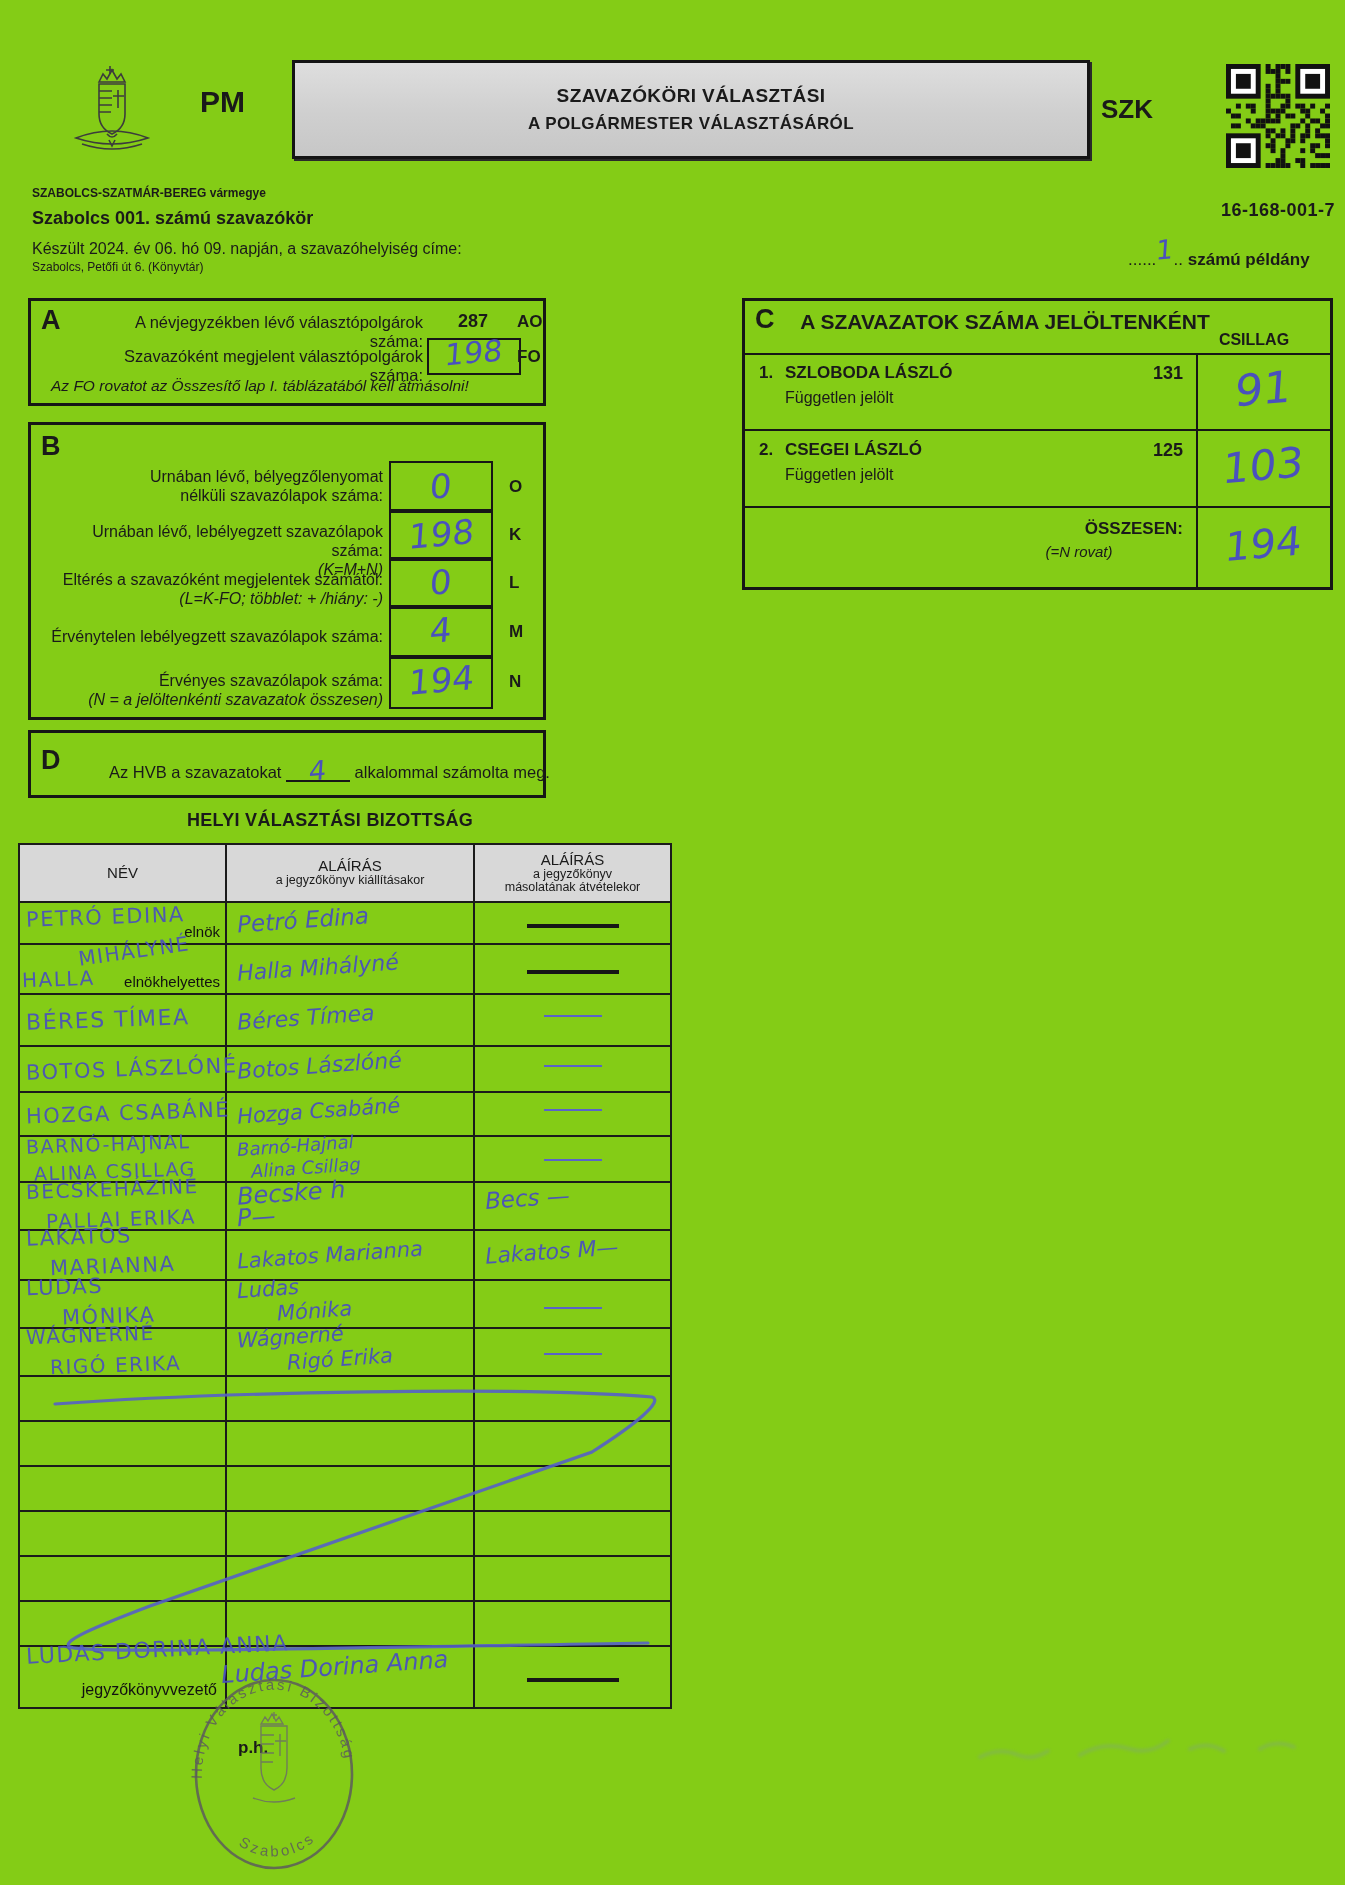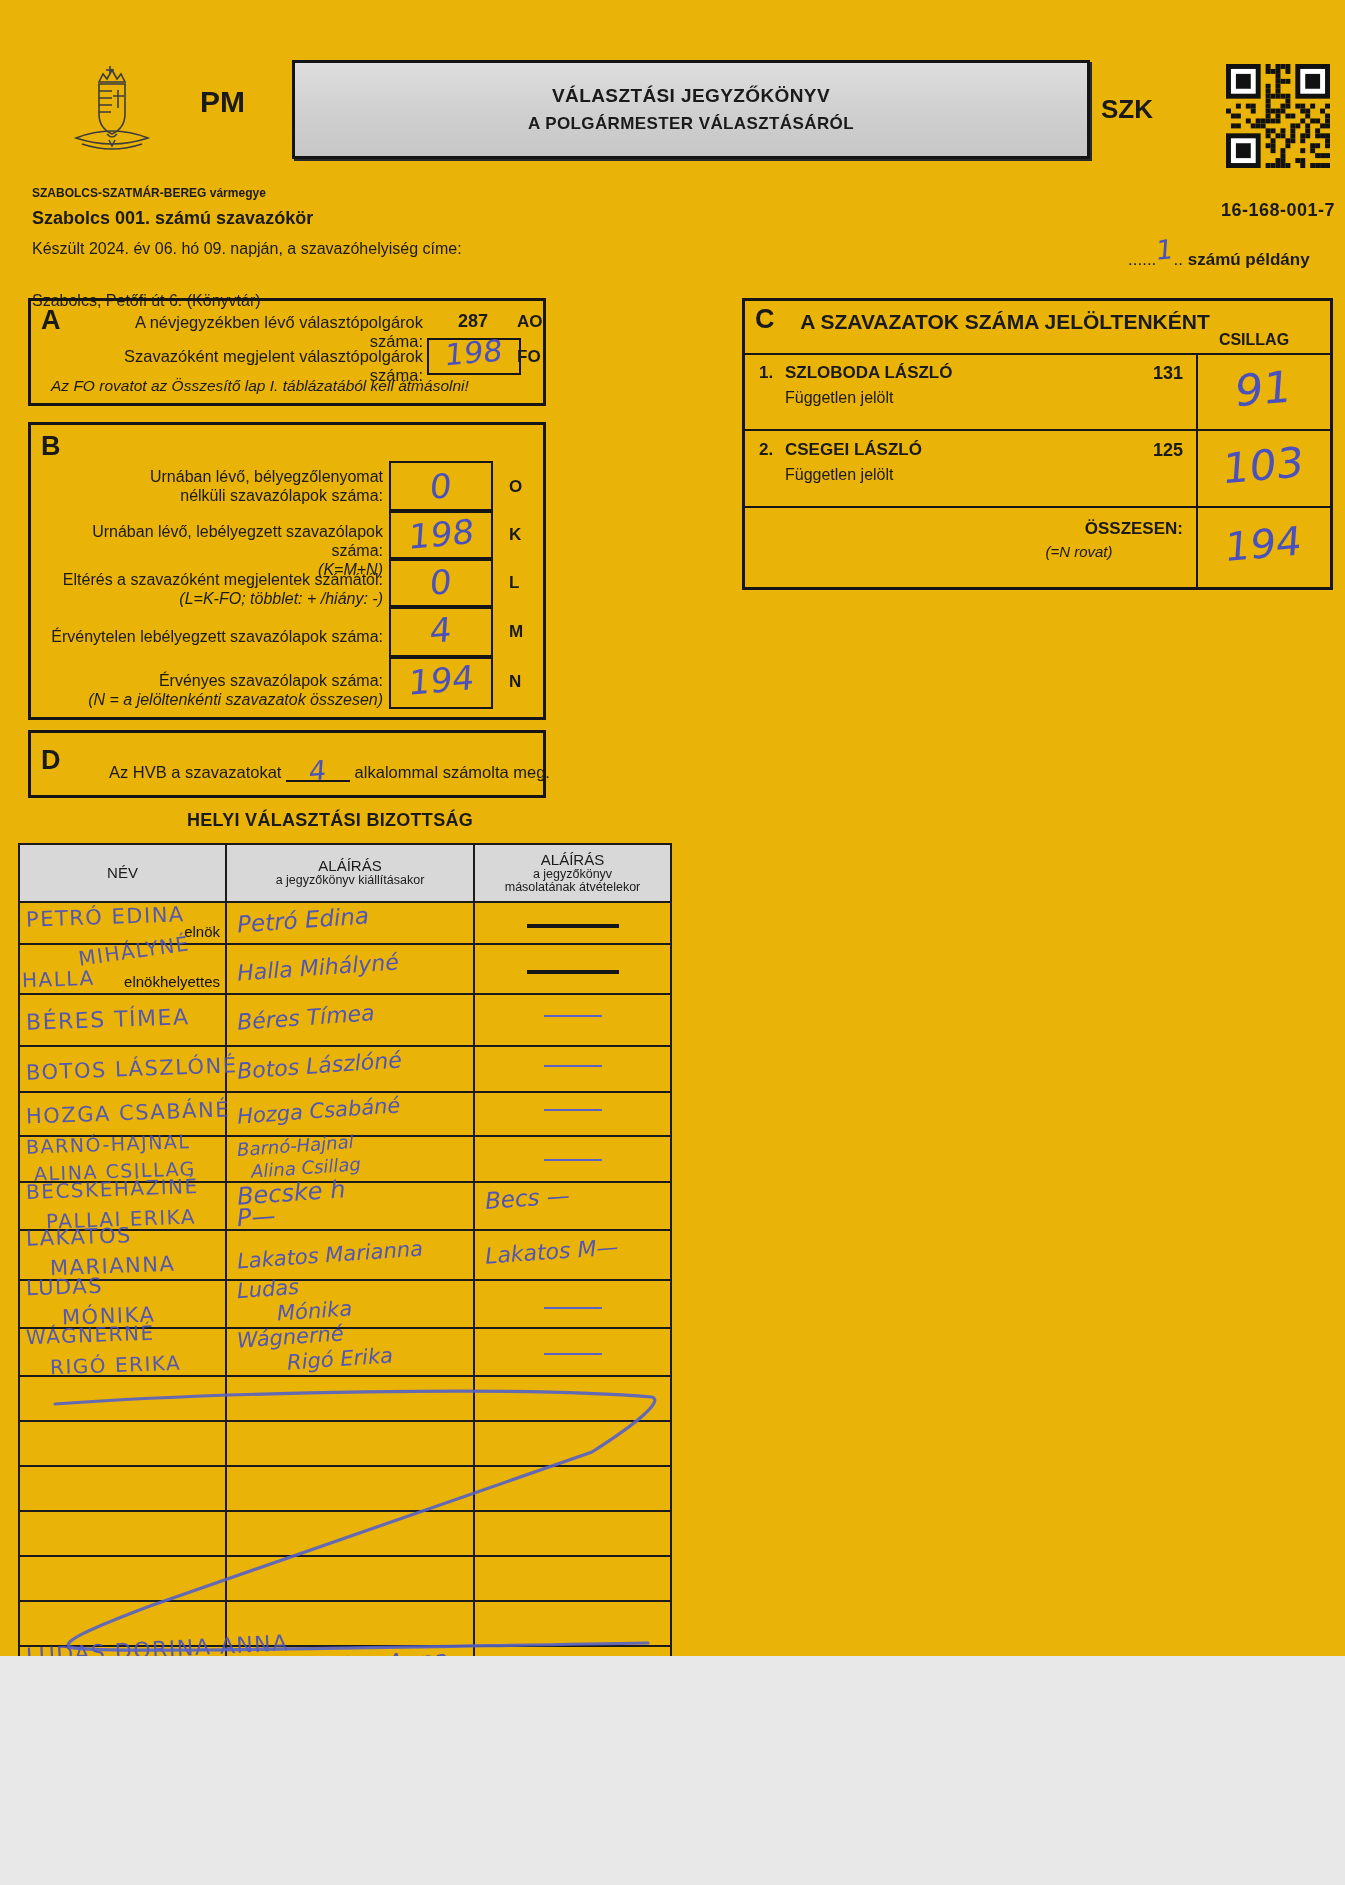--- a/index.html
+++ b/index.html
@@ -1,16 +1,16 @@
 <!DOCTYPE html>
 <html><head>
 <meta charset="utf-8">
 <style>
   html,body{margin:0;padding:0;background:#e8e8e8;}
-  .page{position:relative;width:1345px;height:1656px;background:#eab308;margin:0 auto;
+  .page{position:relative;width:1345px;height:1885px;background:#84cc16;margin:0 auto;
         font-family:"Liberation Sans",sans-serif;color:#1a1a1a;overflow:hidden;}
   .abs{position:absolute;}
   .b{font-weight:bold;}
   .it{font-style:italic;}
   .box{position:absolute;border:3px solid #161616;background:transparent;}
   .sec-letter{font-size:27px;font-weight:bold;line-height:1;}
   .plabel{font-size:16px;line-height:19px;}
   .code{font-size:17px;font-weight:bold;}
   .valcell{position:absolute;border:2px solid #161616;text-align:center;}
   
@@ -50,21 +50,21 @@
       <path d="M47 31 h13 M47 38 h13 M47 45 h13 M47 52 h12"></path>
       <path d="M66 30 v18 M61 36 h11"></path>
       <path d="M24 78 q36 -14 72 0 q-36 12 -72 0 z"></path>
       <path d="M30 84 q30 10 60 0"></path>
       <path d="M55 74 q5 6 10 0 M57 80 l3 6 3 -6"></path>
     </g>
   </svg>
   <div class="abs b" style="left:200px;top:85px;font-size:30px;">PM</div>
 
   <div class="titlebox">
-    <div style="font-size:19px;">VÁLASZTÁSI JEGYZŐKÖNYV</div>
+    <div style="font-size:19px;">SZAVAZÓKÖRI VÁLASZTÁSI</div>
     <div style="font-size:17px;">A POLGÁRMESTER VÁLASZTÁSÁRÓL</div>
   </div>
 
   <div class="abs b" style="left:1101px;top:94px;font-size:26px;">SZK</div>
   <svg id="qr" class="abs" style="left:1222px;top:64px;" width="112" height="104" viewBox="0 0 21 21">
       <rect x="8" y="0" width="1" height="1" fill="#111"></rect>
       <rect x="10" y="0" width="1" height="1" fill="#111"></rect>
       <rect x="11" y="0" width="1" height="1" fill="#111"></rect>
       <rect x="12" y="0" width="1" height="1" fill="#111"></rect>
       <rect x="8" y="1" width="1" height="1" fill="#111"></rect>
@@ -189,21 +189,21 @@
       <rect x="16" y="2" width="3" height="3" fill="#111"></rect>
       <rect x="0" y="14" width="7" height="7" fill="#111"></rect>
       <rect x="1" y="15" width="5" height="5" fill="#fff"></rect>
       <rect x="2" y="16" width="3" height="3" fill="#111"></rect>
     </svg>
   <div class="abs b" style="left:1190px;top:200px;width:145px;text-align:right;font-size:18px;letter-spacing:.5px;">16-168-001-7</div>
 
   <div class="abs b" style="left:32px;top:186px;font-size:12px;">SZABOLCS-SZATMÁR-BEREG vármegye</div>
   <div class="abs b" style="left:32px;top:208px;font-size:18px;">Szabolcs 001. számú szavazókör</div>
   <div class="abs" style="left:32px;top:240px;font-size:16px;">Készült 2024. év 06. hó 09. napján, a szavazóhelyiség címe:</div>
-  <div class="abs" style="left:32px;top:260px;font-size:16px;margin-top:32px;">Szabolcs,   Petőfi út 6. (Könyvtár)</div>
+  <div class="abs" style="left:32px;top:260px;font-size:12px;">Szabolcs,   Petőfi út 6. (Könyvtár)</div>
 
   <div class="abs" style="left:1128px;top:242px;font-size:17px;white-space:nowrap;">
     <span>......</span><span class="hw hw-num" style="font-size:27px;position:relative;top:-6px;">1</span><span>..</span>
     <span class="b">számú példány</span>
   </div>
 
   <div class="box" style="left:28px;top:298px;width:512px;height:102px;">
     <div class="abs sec-letter" style="left:10px;top:6px;">A</div>
     <div class="abs plabel" style="left:50px;top:12px;width:342px;text-align:right;font-size:16.5px;">A névjegyzékben lévő választópolgárok száma:</div>
     <div class="abs b" style="left:398px;top:10px;width:88px;text-align:center;font-size:18px;">287</div>

